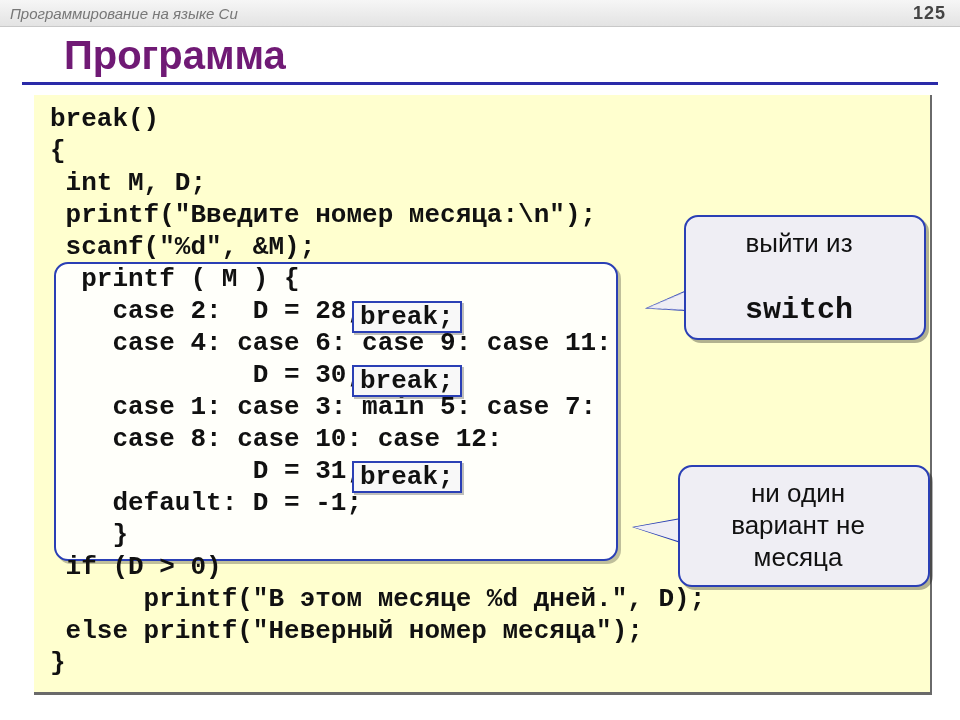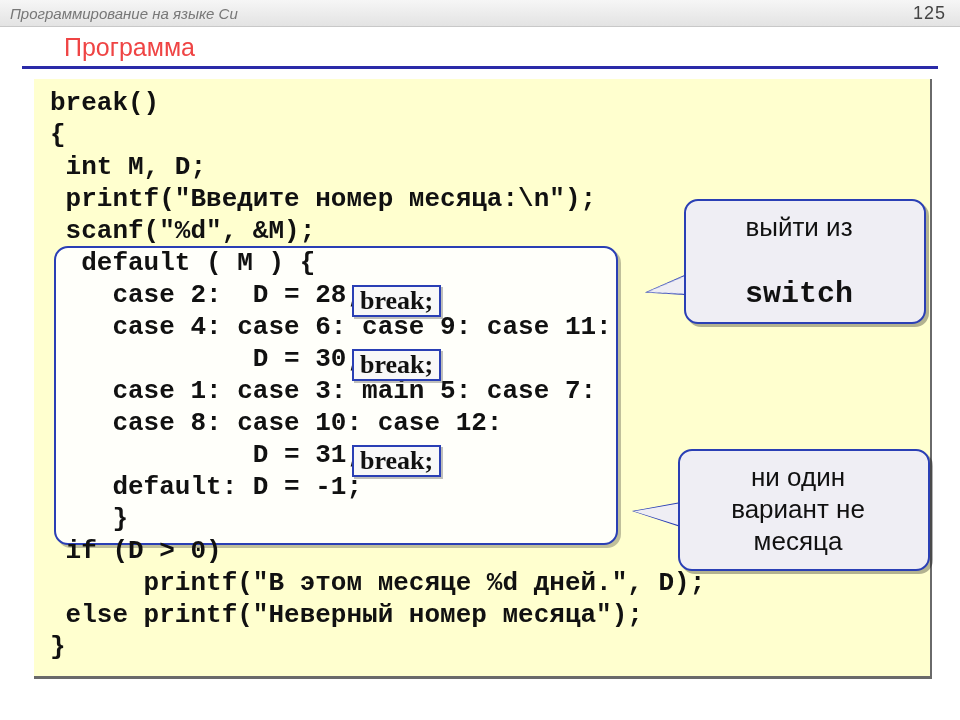--- a/index.html
+++ b/index.html
@@ -25,29 +25,29 @@
     padding: 0 14px 0 10px;
     background: linear-gradient(#f6f6f6, #e3e3e3);
     border-bottom: 1px solid #c8c8c8;
     color: #777;
     font-size: 15px;
     font-style: italic;
     gap: 47px;
   }
   .topbar .pagenum {
     font-style: normal;
-    font-weight: normal;
+    font-weight: bold;
     color: #444;
     font-size: 18px;
     letter-spacing: 1px;
   }
   .title {
-    font-size: 25px;
-    font-weight: normal;
-    color: #ef4444;
+    font-size: 40px;
+    font-weight: bold;
+    color: #701a75;
     padding: 6px 0 4px 42px;
     border-bottom: 3px solid #2a2aa8;
     margin: 0 22px 10px 22px;
   }
   .codeblock {
     position: relative;
     margin: 0 28px 0 34px;
     background: #FFFFCF;
     border-right: 2px solid #6a6a6a;
     border-bottom: 3px solid #6a6a6a;
@@ -140,21 +140,21 @@
   }
   .tail2b {
     left: 598px; top: 414px;
     border-top: 16px solid transparent;
     border-bottom: 22px solid transparent;
     border-left: 74px solid #2a3fb5;
     transform: rotate(186deg);
     z-index: 3;
   }
   .z5 { z-index: 5; }
-  .z6 { z-index: 6; font-family: Liberation Serif, serif; }
+  .z6 { z-index: 6; }
 </style>
 </head>
 <body>
 
 <div class="slide">
 
   <div class="topbar">
     <span>Программирование на языке Си</span>
     <span class="pagenum">125</span>
   </div>
@@ -163,21 +163,21 @@
 
   <div class="codeblock">
 
     <div class="switchframe"></div>
 
     <div class="code z5"><span>break()</span>
 <span>{</span>
 <span> int M, D;</span>
 <span> printf("Введите номер месяца:\n");</span>
 <span> scanf("%d", &amp;M);</span>
-<span>  default ( M ) {</span>
+<span>  printf ( M ) {</span>
 <span>    case 2:  D = 28;</span>
 <span>    case 4: case 6: case 9: case 11:</span>
 <span>             D = 30;</span>
 <span>    case 1: case 3: main 5: case 7:</span>
 <span>    case 8: case 10: case 12:</span>
 <span>             D = 31;</span>
 <span>    default: D = -1;</span>
 <span>    }</span>
 <span> if (D &gt; 0)</span>
 <span>      printf("В этом месяце %d дней.", D);</span>

